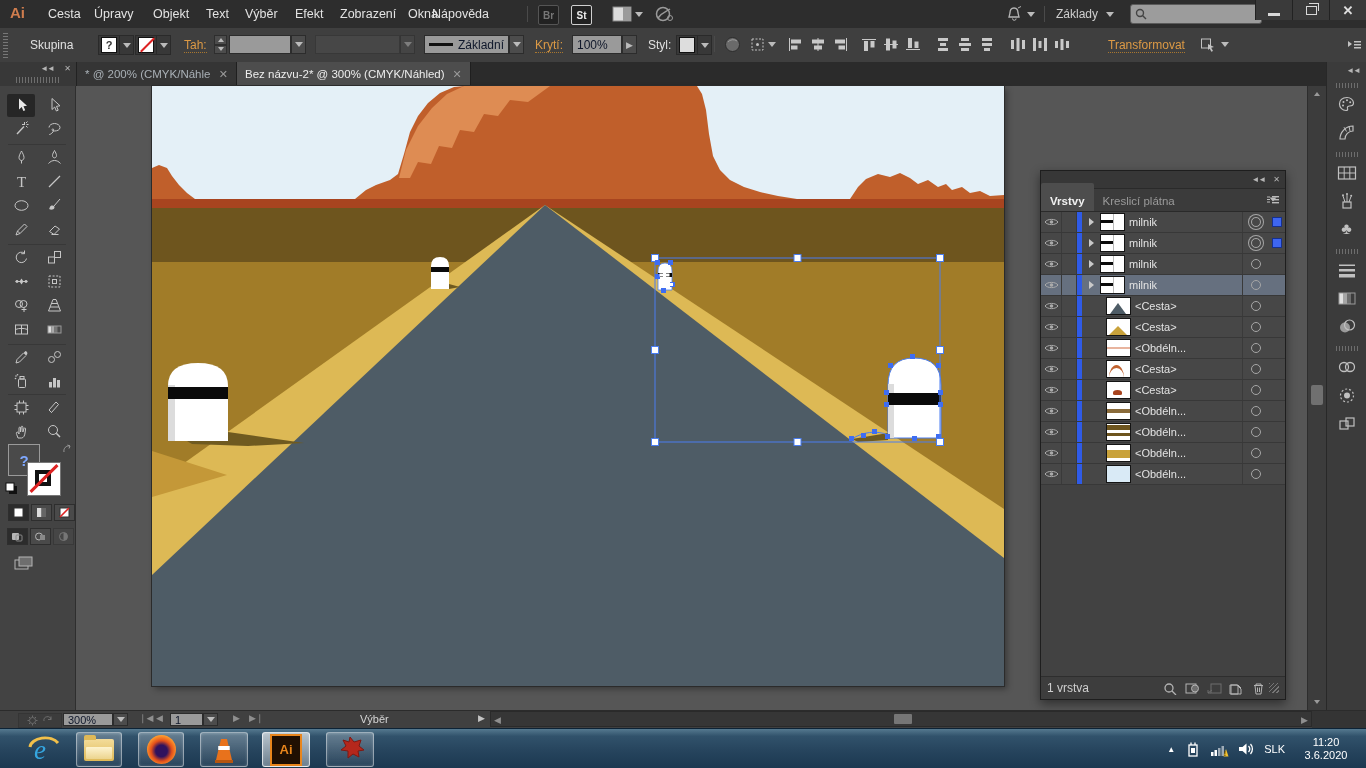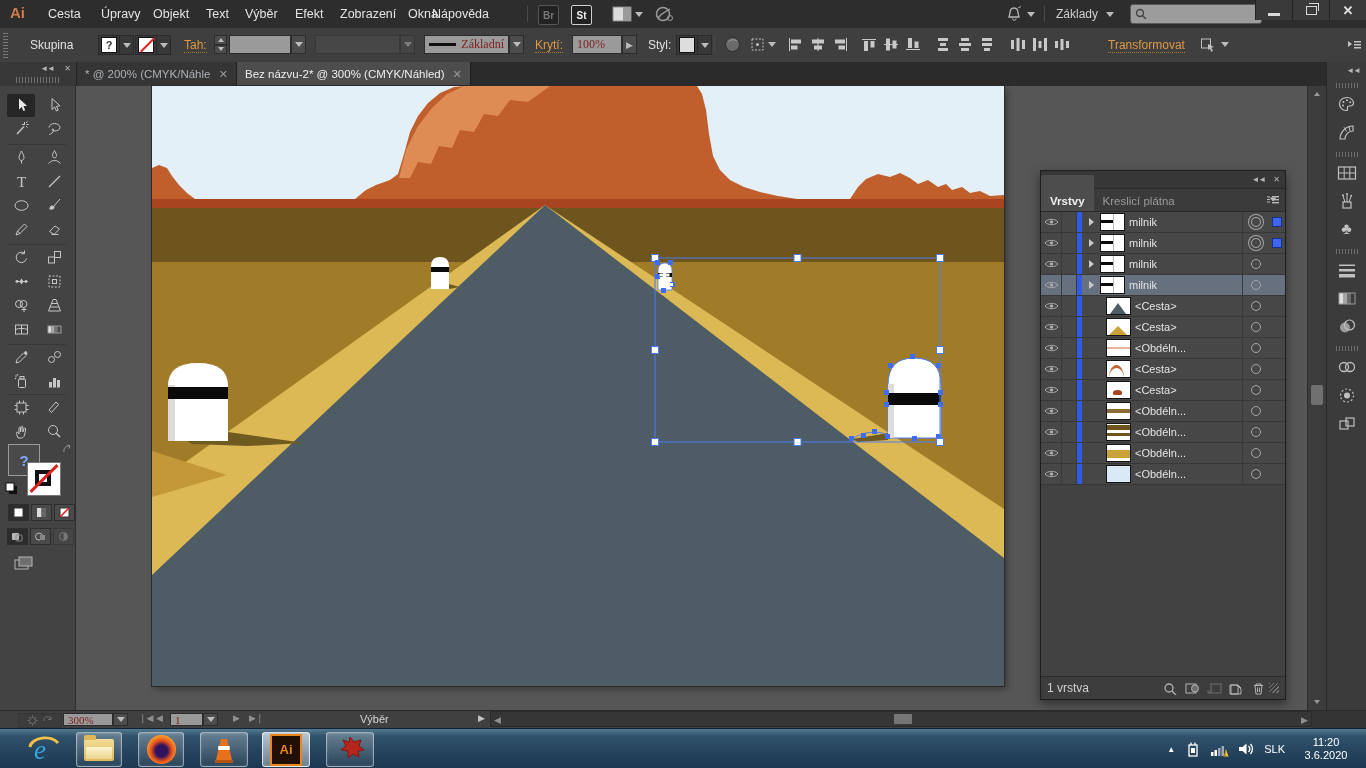--- a/index.html
+++ b/index.html
@@ -37,21 +37,21 @@
   .cb-label{position:absolute;top:10px;font-size:12px;color:#e0e0e0;}
   .cb-orange{color:#dd9a45;border-bottom:1px dotted #a9772f;}
   .swatchbtn{position:absolute;top:7px;height:18px;display:flex;align-items:center;background:#383838;border:1px solid #2a2a2a;}
   .swatch{width:14px;height:14px;background:#fff;border:1px solid #111;margin:0 2px;position:relative;display:flex;align-items:center;justify-content:center;font-size:11px;font-weight:bold;color:#333;}
   .swatch.none::before{content:"";position:absolute;left:-1px;top:6px;width: 19px;height:2px;background:#d22;transform:rotate(-45deg);}
   .ddarrow{width:13px;height:18px;display:flex;align-items:center;justify-content:center;border-left:1px solid #2a2a2a;}
   .stepper{position:absolute;top:7px;width:13px;height:19px;display:flex;flex-direction:column;}
   .stepper span{flex:1;background:#4c4c4c;border:1px solid #2e2e2e;display:flex;align-items:center;justify-content:center;}
   .tri-up{width:0;height:0;border-left:3px solid transparent;border-right:3px solid transparent;border-bottom:4px solid #bbb;}
   .tri-dn{width:0;height:0;border-left:3px solid transparent;border-right:3px solid transparent;border-top:4px solid #bbb;}
-  .field{position:absolute;top:7px;height:19px;background:#9a9a9a;border:1px solid #2c2c2c;color:#7f1d1d;font-size:12px;display:flex;align-items:center;padding:0 4px;box-sizing:border-box;font-family:Liberation Serif, serif;}
+  .field{position:absolute;top:7px;height:19px;background:#9a9a9a;border:1px solid #2c2c2c;color:#0f172a;font-size:12px;display:flex;align-items:center;padding:0 4px;box-sizing:border-box;}
   .dd-btn{position:absolute;top:7px;width:15px;height:19px;background:#4c4c4c;border:1px solid #2c2c2c;display:flex;align-items:center;justify-content:center;box-sizing:border-box;}
   .disabledfield{position:absolute;top:7px;height:19px;background:#474747;border:1px solid #383838;box-sizing:border-box;}
   .alicon{position:absolute;top:8px;width:20px;height:17px;display:flex;align-items:center;justify-content:center;}
 
   
   #tabsbar{position:absolute;left:0;top:62px;width:1366px;height:24px;background:#2b2b2b;}
   #toolpanel-header{position:absolute;left:0;top:0;width:76px;height:24px;background:#383838;border-right:1px solid #222;}
   .collapse-glyph{font-size:8px;color:#b5b5b5;letter-spacing:-1px;}
   #toolpanel-header .grip-h{position:absolute;left:16px;top:15px;width:44px;height:6px;background:repeating-linear-gradient(90deg,#6e6e6e 0 1px,transparent 1px 3px);}
   .doctab{position:absolute;top:0;height:24px;font-size:11.5px;display:flex;align-items:center;padding:0 8px;box-sizing:border-box;border-right:1px solid #1f1f1f;}
@@ -83,21 +83,21 @@
   #vthumb{position:absolute;left:3px;top:299px;width:12px;height:20px;background:#707070;border-radius:2px;}
   #dock{position:absolute;left:1326px;top:62px;width:40px;height:648px;background:#3b3b3b;border-left:1px solid #282828;box-sizing:border-box;}
   .dock-grip{margin:8px auto 4px auto;width:22px;height:5px;background:repeating-linear-gradient(90deg,#6d6d6d 0 1px,transparent 1px 3px);}
   .dock-icon{width:28px;height:24px;margin:4px auto;display:flex;align-items:center;justify-content:center;color:#c0c0c0;font-size:16px;}
   #dock .collapse-glyph{display:block;text-align:right;padding:4px 6px 0 0;}
 
   
   #layers{position:absolute;left:1040px;top:170px;width:246px;height:530px;background:#424242;border:1px solid #1e1e1e;box-sizing:border-box;box-shadow:0 4px 10px rgba(0,0,0,.45);}
   #lp-header{height:17px;background:#373737;border-bottom:1px solid #2a2a2a;display:flex;justify-content:flex-end;align-items:center;gap:8px;padding:0 6px;}
   #lp-tabs{height:22px;background:#3b3b3b;border-bottom:1px solid #2a2a2a;display:flex;align-items:flex-end;position:relative;}
-  .lp-tab{font-size:11.5px;padding:20px 9px 4px 9px;}
+  .lp-tab{font-size:11.5px;padding:12px 9px 4px 9px;}
   .lp-tab.active{background:#4d4d4d;color:#f0f0f0;font-weight:bold;border-radius:2px 2px 0 0;}
   .lp-tab.inactive{color:#9a9a9a;}
   #lp-menu-icon{position:absolute;right:5px;top:5px;}
   #lrows{position:relative;}
   .lrow{height:20px;border-bottom:1px solid #383838;display:flex;align-items:stretch;background:#474747;position:relative;}
   .lrow.selected{background:#66707f;}
   .lc{display:flex;align-items:center;justify-content:center;}
   .lc.eye{width:20px;border-right:1px solid #3a3a3a;}
   .lc.lock{width:14px;border-right:1px solid #3a3a3a;}
   .lbar{width:5px;background:#2f5be7;}
@@ -156,21 +156,21 @@
   .folder{width:30px;height:22px;position:relative;background:linear-gradient(180deg,#f3dc9a,#dfb957);border-radius:2px;}
   .folder::before{content:"";position:absolute;left:0;top:-4px;width:12px;height:5px;background:#dfb957;border-radius:2px 2px 0 0;}
   .folder::after{content:"";position:absolute;left:2px;top:8px;width:26px;height:12px;background:linear-gradient(180deg,#fdf3cf,#ecd48e);border-radius:1px;}
 </style>
 </head>
 <body>
 
 <div id="menubar">
   <span id="ai-logo">Ai</span>
   <span class="menu" style="left:44px">Cesta</span>
-  <span class="menu" style="left:97px">Úpravy</span>
+  <span class="menu" style="left:90px">Úpravy</span>
   <span class="menu" style="left:149px">Objekt</span>
   <span class="menu" style="left:202px">Text</span>
   <span class="menu" style="left:241px">Výběr</span>
   <span class="menu" style="left:291px">Efekt</span>
   <span class="menu" style="left:336px">Zobrazení</span>
   <span class="menu" style="left:404px">Okna</span>
   <span class="menu" style="left:428px">Nápověda</span>
   <span class="mbsep" style="left:527px"></span>
   <span class="sqbtn dim" style="left:538px">Br</span>
   <span class="sqbtn lit" style="left:571px">St</span>

